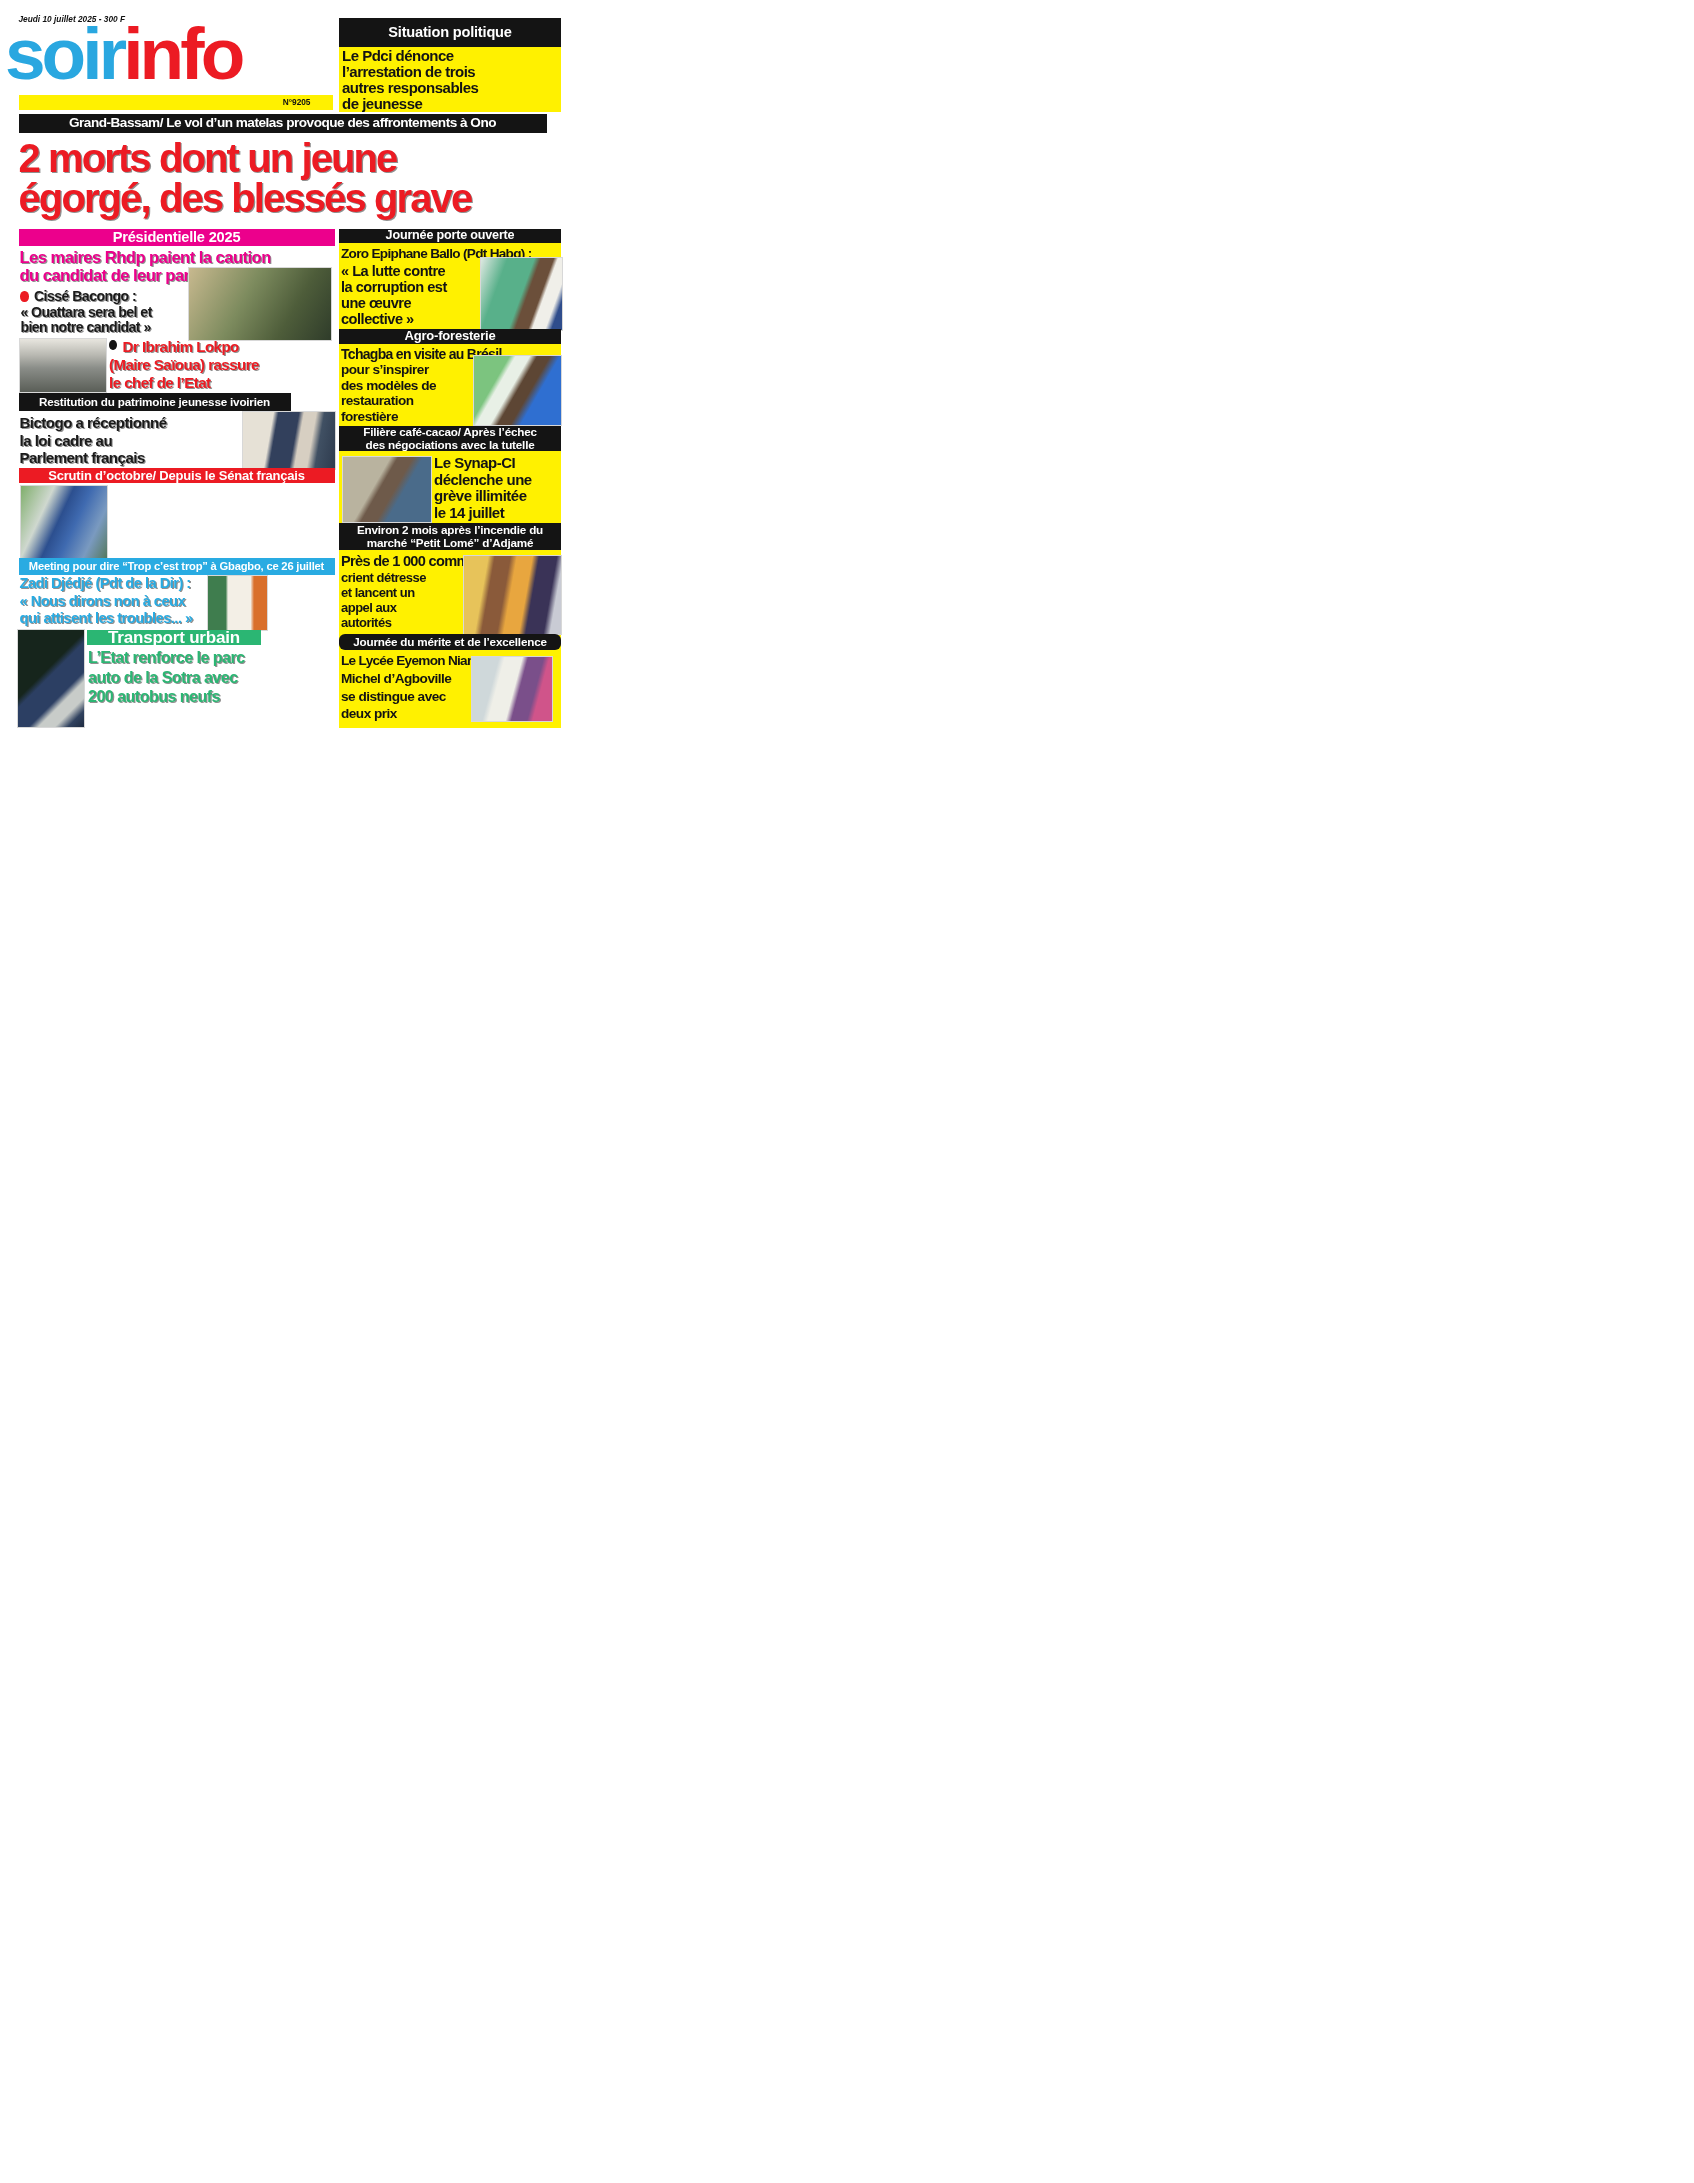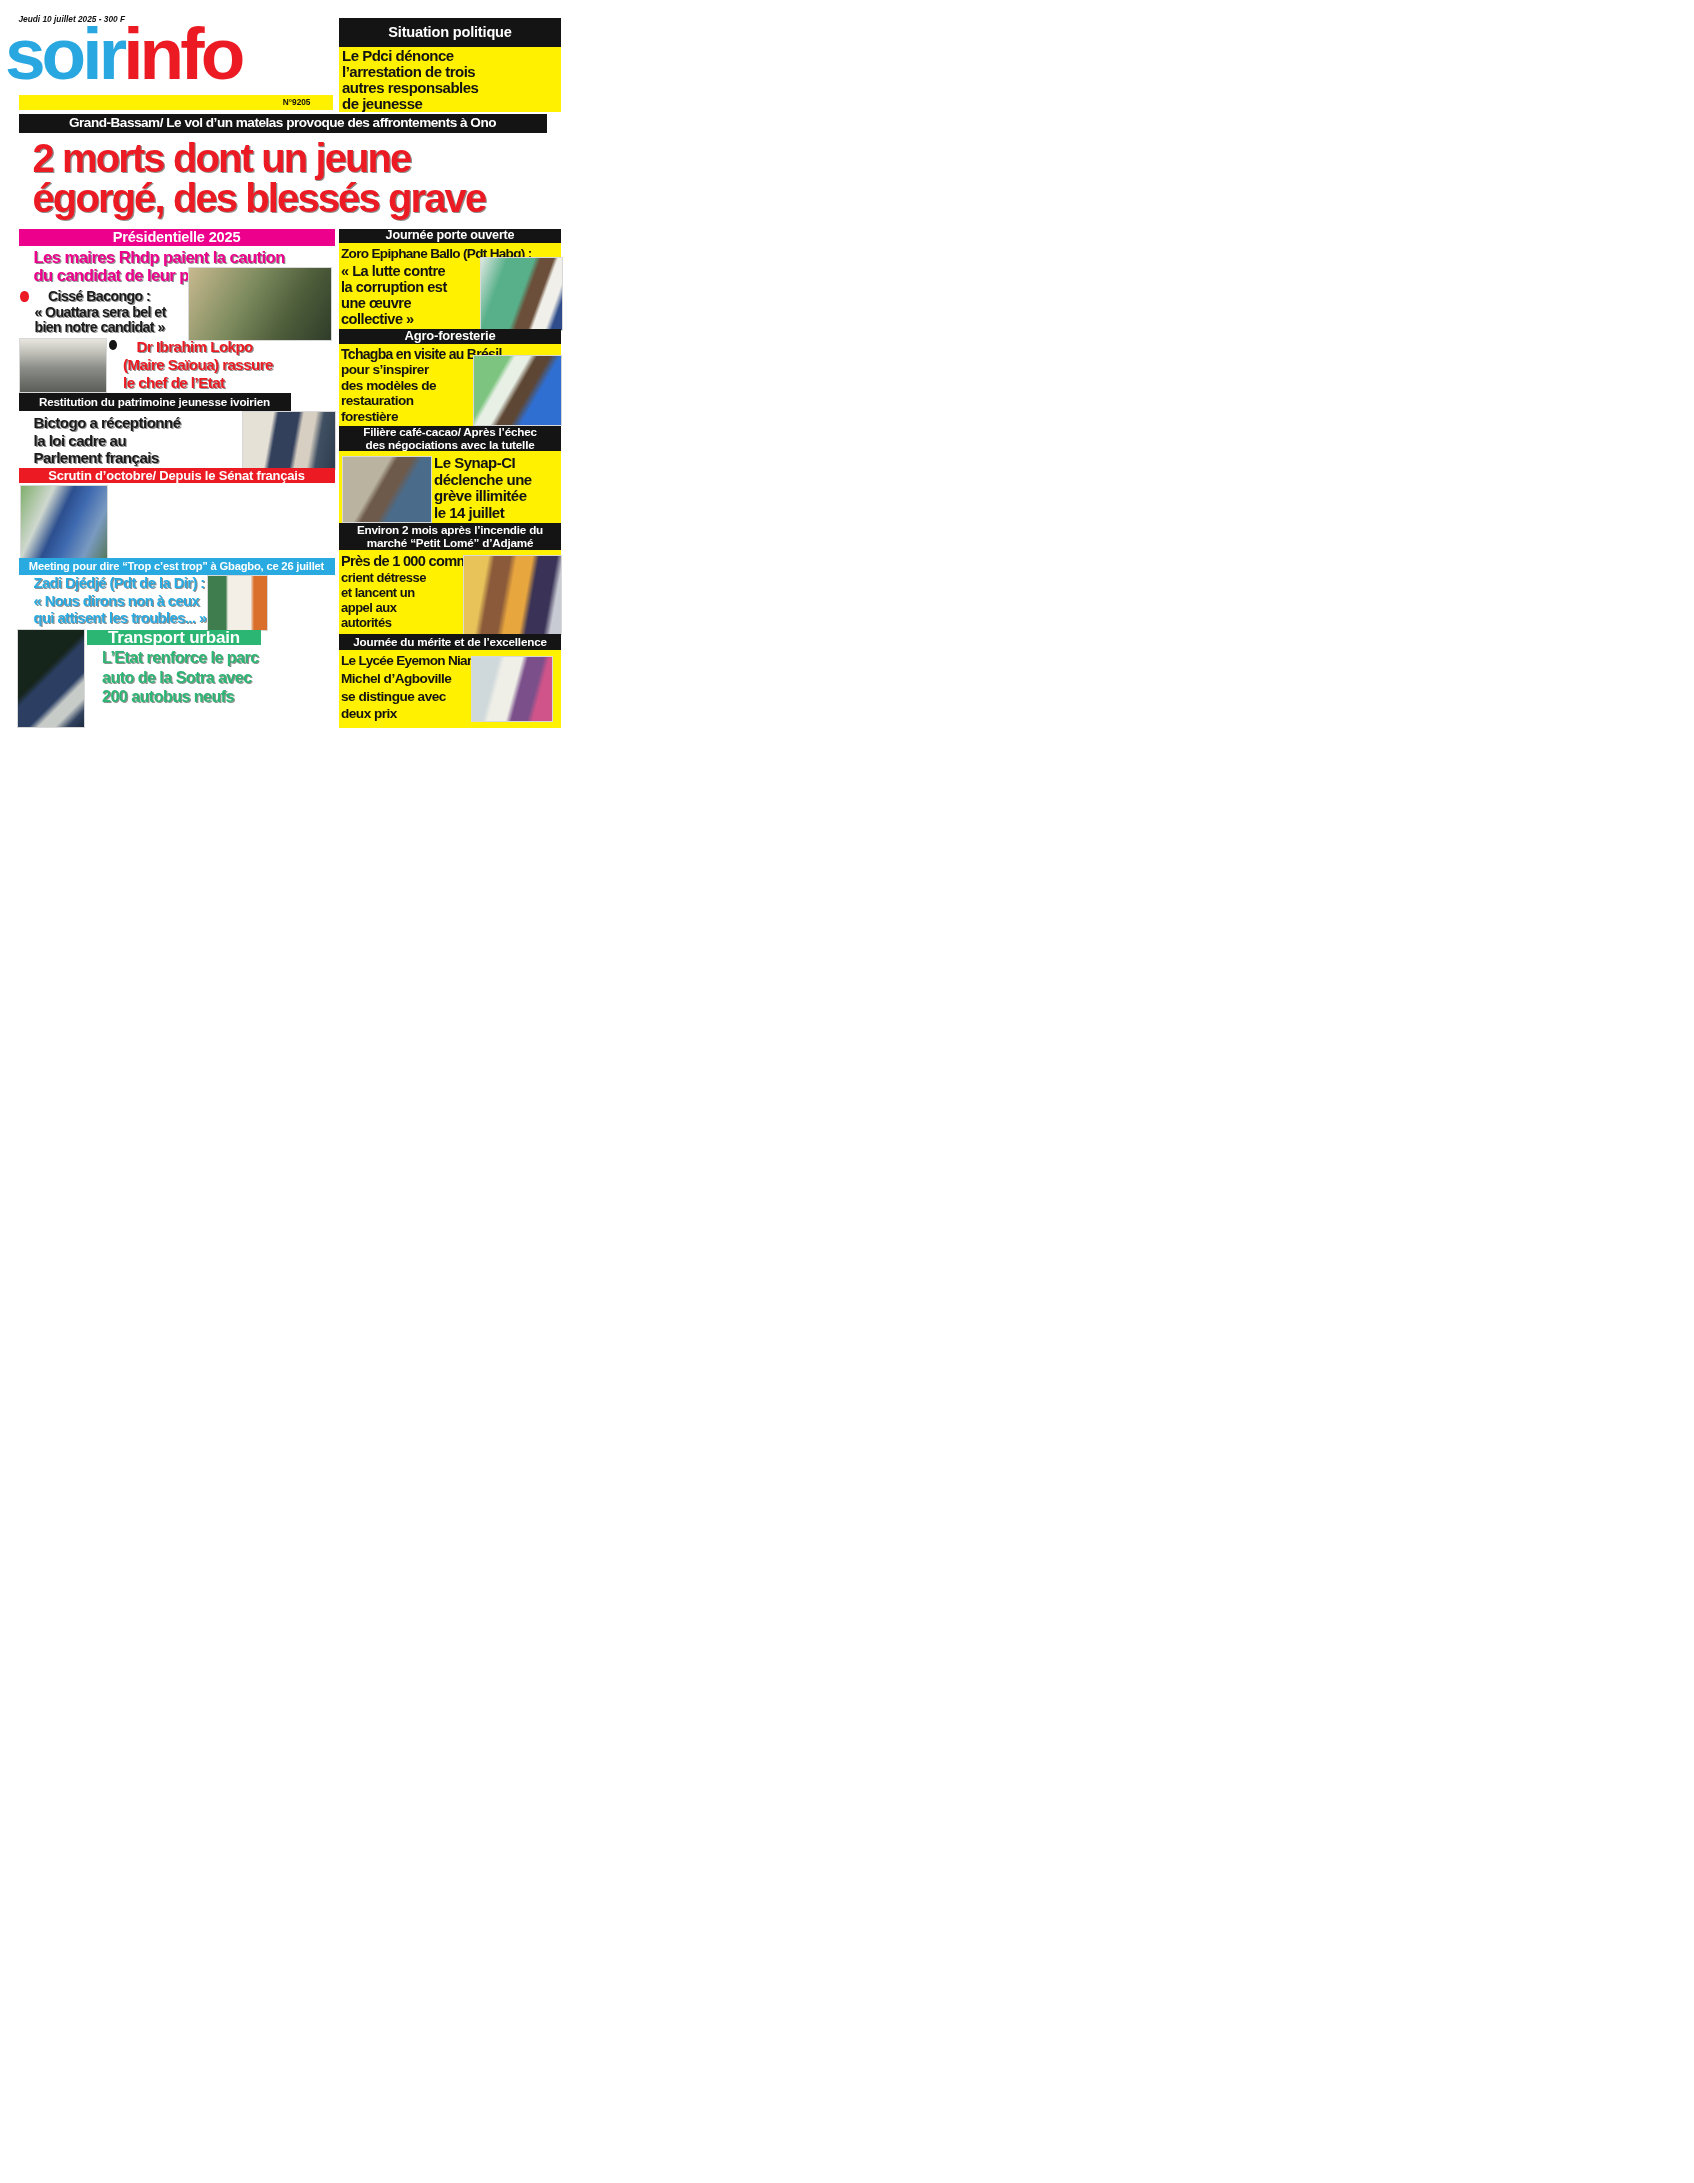--- a/index.html
+++ b/index.html
@@ -3,21 +3,21 @@
 <meta charset="utf-8">
 <style>
   html,body{margin:0;padding:0;background:#ffffff;}
   .page{position:relative;width:565px;height:728px;background:#fff;overflow:hidden;
         font-family:"Liberation Sans","DejaVu Sans",sans-serif;color:#141414;}
   .abs{position:absolute;}
   .kicker{position:absolute;background:#141414;color:#fff;font-weight:bold;
           display:flex;align-items:center;justify-content:center;text-align:center;
           letter-spacing:-0.2px;line-height:1.05;white-space:pre-line;}
   .hl{position:absolute;font-weight:bold;white-space:pre-line;letter-spacing:-0.5px;}
-  .px{text-shadow:1.2px 1.2px 0 #909090;margin-left:14px;}
+  .px{text-shadow:1.2px 1.2px 0 #909090;}
   .photo{position:absolute;border:0.5px solid #d8d8d8;}
   .dot{position:absolute;border-radius:50%;}
   .yellowbox{position:absolute;background:#FFF100;}
 </style>
 </head>
 <body>
 
 <div class="page">
 
   <div class="abs" style="left:18.5px;top:13.6px;font-size:8.3px;font-weight:bold;font-style:italic;color:#111;">Jeudi 10 juillet 2025 - 300 F</div>
@@ -117,21 +117,21 @@
 
   <div class="kicker" style="left:339px;top:523px;width:222px;height:27px;font-size:11.7px;">Environ 2 mois après l’incendie du
 marché “Petit Lomé” d’Adjamé</div>
   <div class="hl" style="left:341px;top:553px;width:220px;font-size:14.6px;letter-spacing:-0.7px;color:#131313;">Près de 1 000 commerçants</div>
   <div class="hl" style="left:341px;top:570px;width:122px;font-size:13px;line-height:15px;color:#131313;">crient détresse
 et lancent un
 appel aux
 autorités</div>
   <div class="photo" style="left:463px;top:555px;width:97px;height:78px;background:linear-gradient(100deg,#e7c35a 0%,#e7c35a 22%,#8a5a3a 28%,#8a5a3a 42%,#e8a63f 48%,#e8a63f 62%,#3a3357 68%,#3a3357 84%,#c9cbd4 90%,#c9cbd4 100%);"></div>
 
-  <div class="kicker" style="left:339px;top:634px;width:222px;height:16px;font-size:11.7px;">Journée du mérite et de l’excellence</div>
+  <div class="kicker" style="left:339px;top:634px;width:222px;height:16px;font-size:11.7px;border-radius:6px;">Journée du mérite et de l’excellence</div>
   <div class="hl" style="left:341px;top:653px;width:220px;font-size:13.6px;letter-spacing:-0.7px;color:#131313;">Le Lycée Eyemon Niangoran</div>
   <div class="hl" style="left:341px;top:670px;width:131px;font-size:13.6px;line-height:17.5px;color:#131313;">Michel d’Agboville
 se distingue avec
 deux prix</div>
   <div class="photo" style="left:471px;top:656px;width:80px;height:64px;background:linear-gradient(105deg,#cfd8da 0%,#cfd8da 28%,#efefe8 34%,#efefe8 52%,#7a4f8a 58%,#7a4f8a 74%,#d0548a 80%,#d0548a 100%);"></div>
 
 </div>
 
 
 </body></html>

